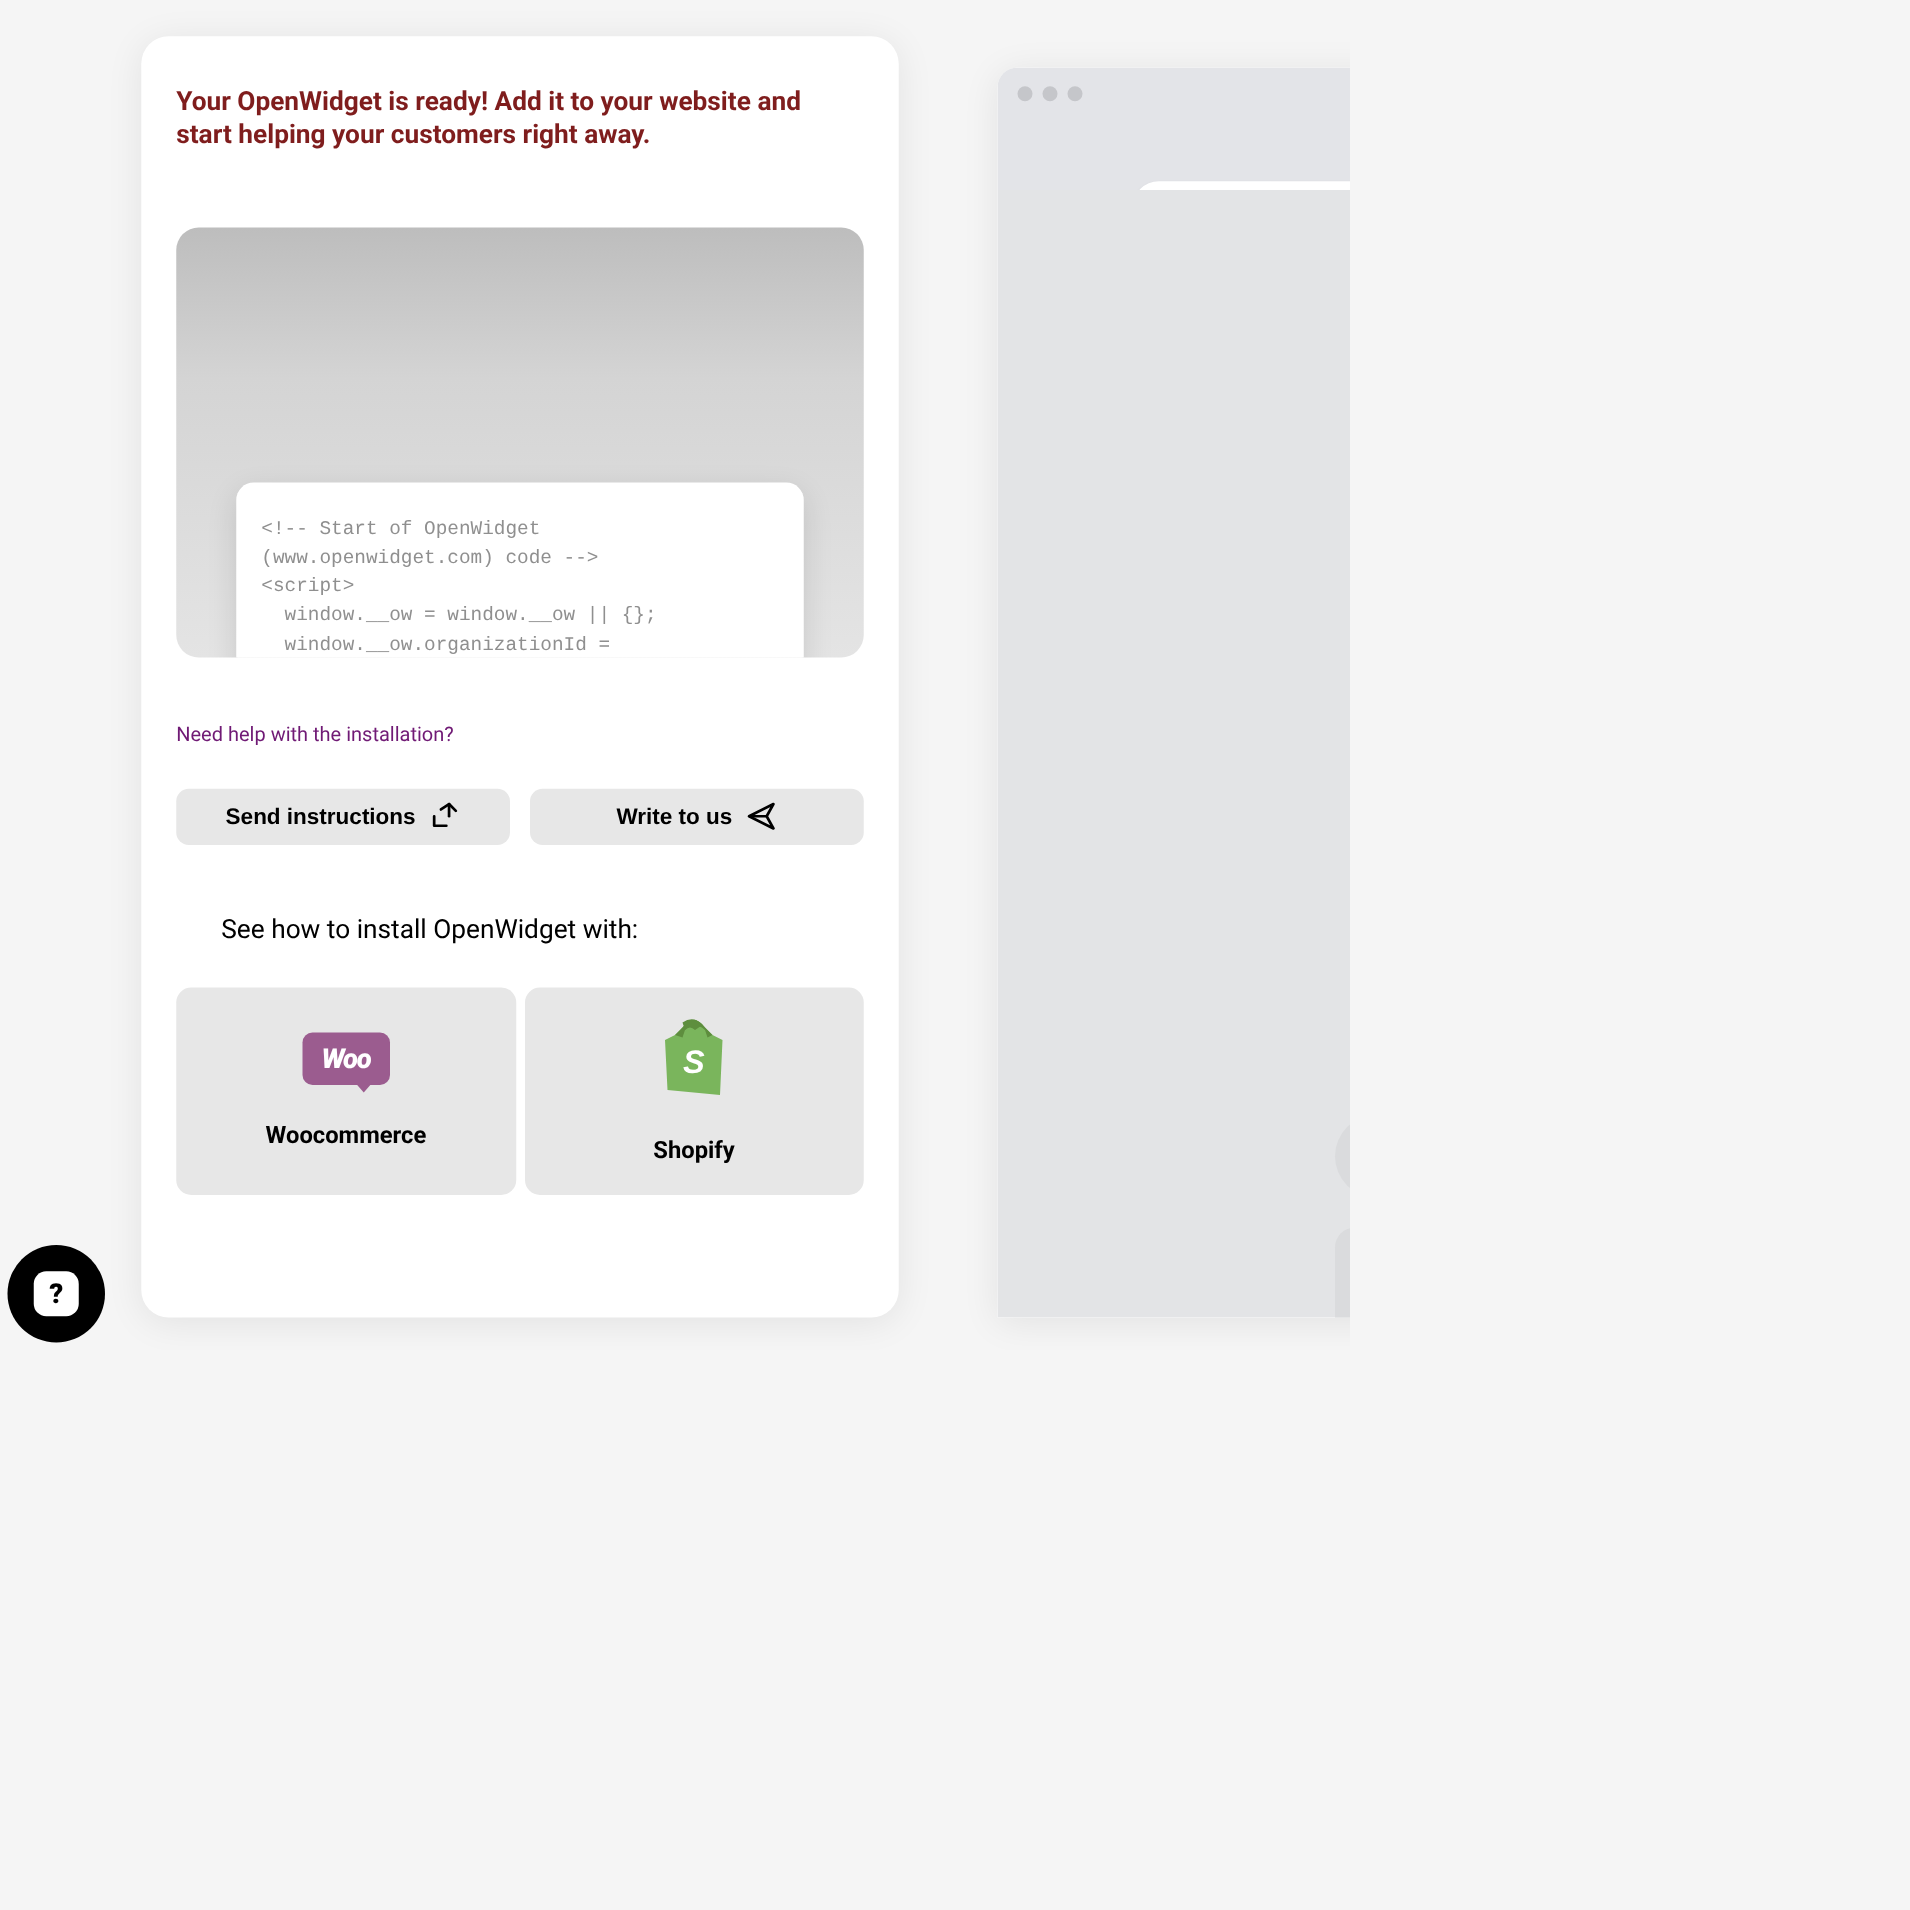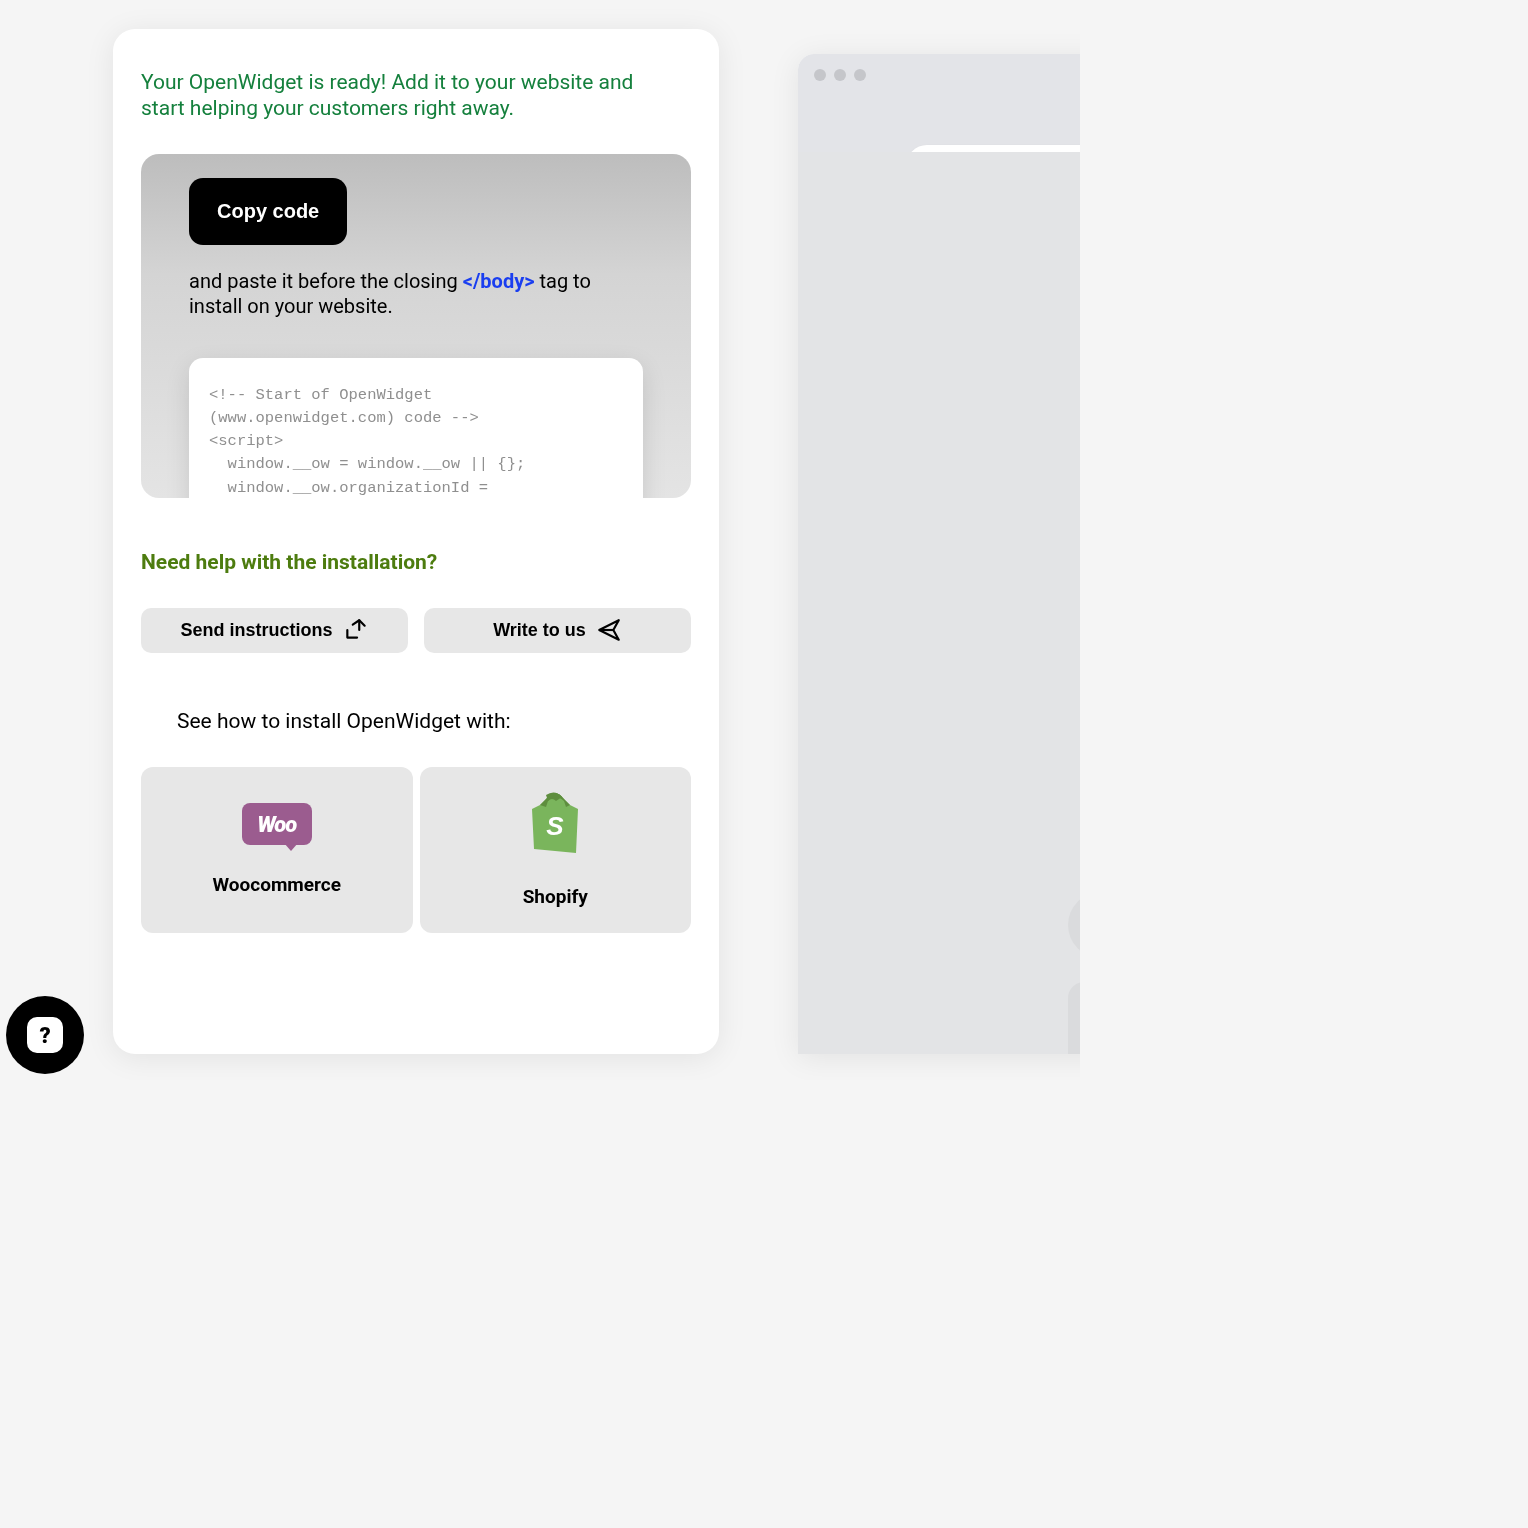--- a/index.html
+++ b/index.html
@@ -29,24 +29,24 @@
   .page-title {
     font-size: 40px;
     font-weight: 800;
     letter-spacing: -0.5px;
     color: #000;
     margin-bottom: 46px;
   }
 
   .subtitle {
     font-size: 21px;
-    font-weight: 400;
+    font-weight: 700;
     line-height: 1.25;
-    color: #15803d;
-    margin-bottom: 32px;
+    color: #7f1d1d;
+    margin-bottom: 60px;
     padding-right: 10px;
   }
 
   
   .code-panel {
     position: relative;
     background: linear-gradient(180deg, #bdbdbd 0%, #d4d4d4 35%, #e4e4e4 100%);
     border-radius: 18px;
     padding: 24px 0 0 0;
     height: 344px;
@@ -91,23 +91,23 @@
     font-family: "SFMono-Regular", Consolas, "Liberation Mono", Menlo, monospace;
     font-size: 15.5px;
     line-height: 1.5;
     color: #8f8f8f;
     white-space: pre;
     overflow: hidden;
   }
 
   
   .help-title {
-    font-size: 21px;
-    font-weight: 700;
-    color: #4d7c0f;
+    font-size: 16px;
+    font-weight: 400;
+    color: #701a75;
     margin-top: 52px;
     margin-bottom: 34px;
   }
 
   .btn-row {
     display: flex;
     gap: 16px;
     margin-bottom: 56px;
   }
   .grey-btn {
@@ -273,26 +273,20 @@
 </style>
 </head>
 <body>
 
 <div class="card">
 
 
   <p class="subtitle">Your OpenWidget is ready! Add it to your website and start helping your customers right away.</p>
 
   <div class="code-panel">
-    <div class="code-inner">
-      <button class="copy-btn">Copy code</button>
-      <p class="paste-text">
-        <span>and paste it before the closing </span><span class="tag">&lt;/body&gt;</span><span> tag to install on your website.</span>
-      </p>
-    </div>
     <pre class="snippet">&lt;!-- Start of OpenWidget
 (www.openwidget.com) code --&gt;
 &lt;script&gt;
   window.__ow = window.__ow || {};
   window.__ow.organizationId =</pre>
   </div>
 
   <h2 class="help-title">Need help with the installation?</h2>
 
   <div class="btn-row">

